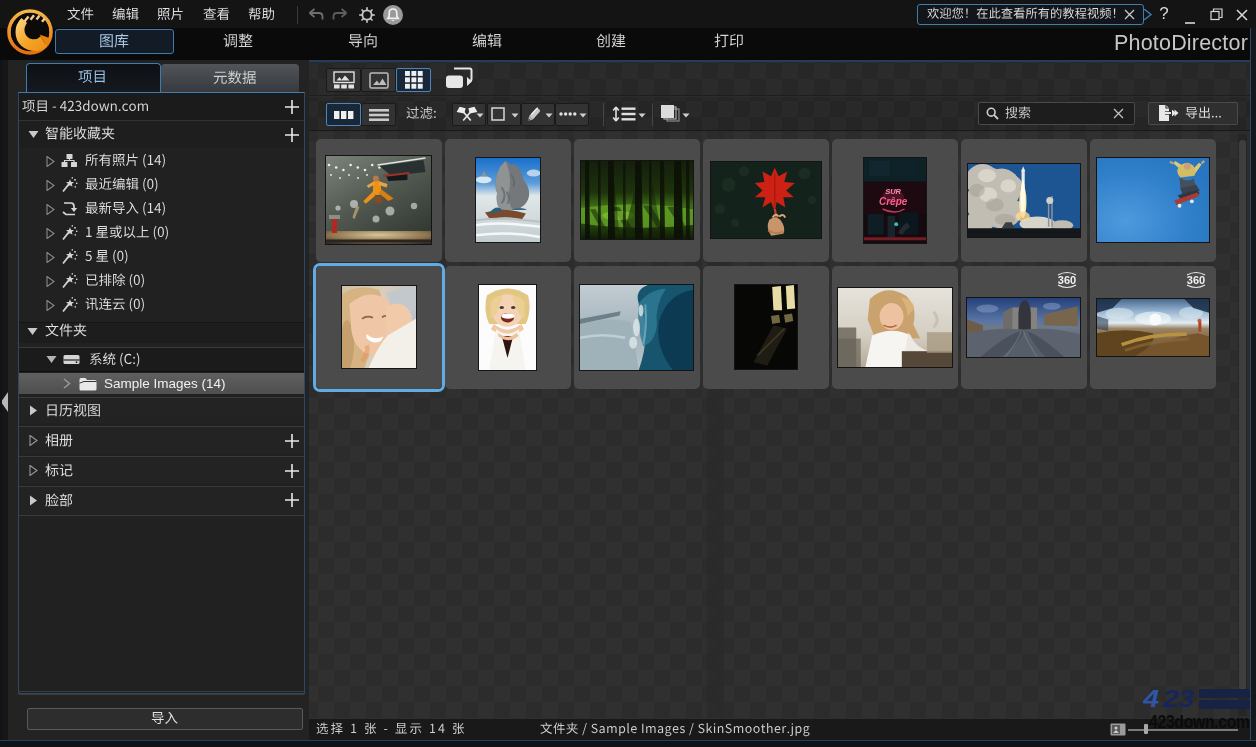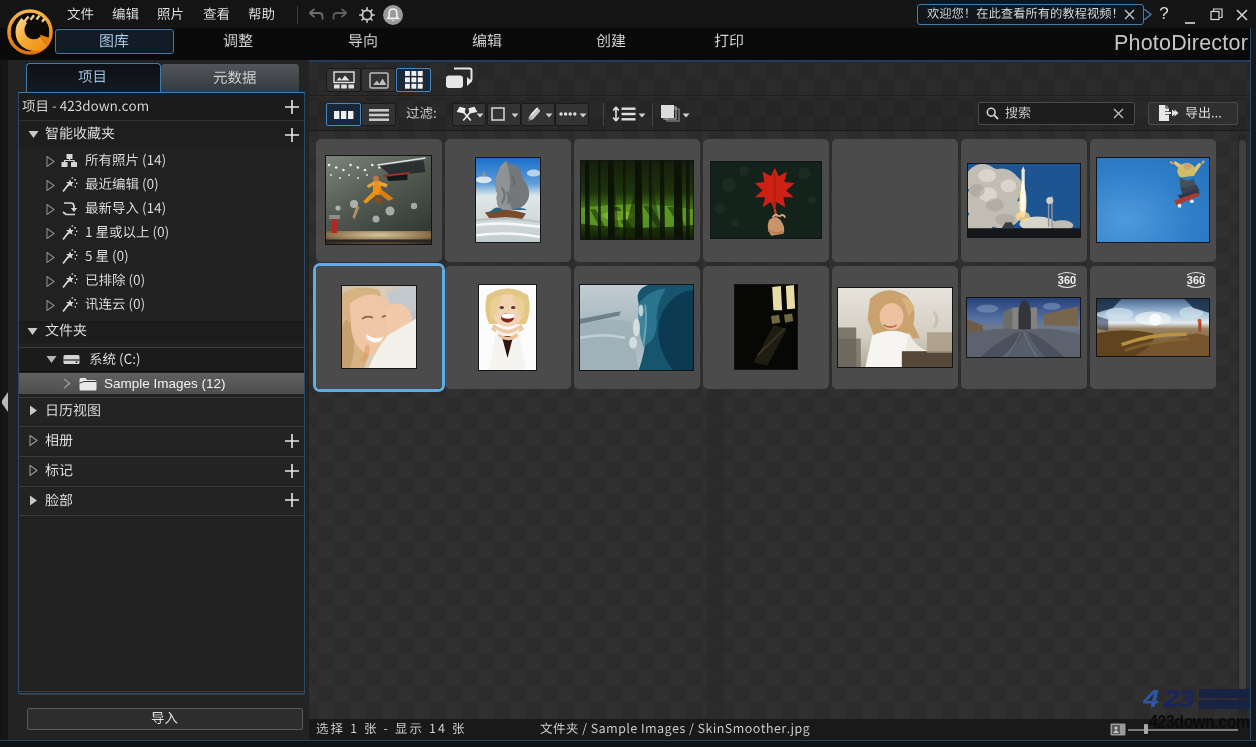--- a/index.html
+++ b/index.html
@@ -521,21 +521,21 @@
       <svg width="9" height="11" viewBox="0 0 9 11" style="display:block;">
         <path d="M2 1 L7.5 5.5 L2 10" fill="none" stroke="#999" stroke-width="1.5"></path>
       </svg>
     </div>
     <div style="position:absolute;left:79px;top:377px">
       <svg width="18" height="14" viewBox="0 0 18 14" style="display:block;">
         <path d="M0.5 2.5 Q0.5 1 2 1 H6.5 L8 3 H16 Q17.5 3 17.5 4.5 V12 Q17.5 13.5 16 13.5 H2 Q0.5 13.5 0.5 12Z" fill="#e8e8e8"></path>
         <path d="M0.5 6.2 L5 4.5 H17.5" stroke="#333" stroke-width="1" fill="none"></path>
       </svg>
     </div>
-    <div style="position:absolute;left:104px;top:374px;width:200px;height:19px;display:flex;align-items:center;font-family:'Liberation Sans',sans-serif;font-size:13.5px;color:#f0f0f0">Sample Images (12)</div>
+    <div style="position:absolute;left:104px;top:374px;width:200px;height:19px;display:flex;align-items:center;font-family:'Liberation Sans',sans-serif;font-size:13.5px;color:#f0f0f0">Sample Images (14)</div>
     <div style="position:absolute;left:19px;top:397px;width:285px;height:26px;background:#232323;border-top:1px solid #3a3a3a"></div>
     <div style="position:absolute;left:29px;top:405px">
       <svg width="9" height="11" viewBox="0 0 9 11" style="display:block;">
         <path d="M1 0.5 L8 5.5 L1 10.5Z" fill="#c9c9c9"></path>
       </svg>
     </div>
     <div style="position:absolute;left:45px;top:403px">
       <svg width="56" height="15" viewBox="0 0 56 15" style="display:block;overflow:visible">
         <g fill="#e2e2e2" transform="translate(0,12.3) scale(0.014000,-0.014000)">
           <path transform="translate(0,0)" d="M253 352H752V71H253ZM253 426V697H752V426ZM176 772V-69H253V-4H752V-64H832V772Z"></path>
@@ -960,20 +960,39 @@
 <path d="M0 -26 L4 -17 L13 -22 L10 -11 L21 -10 L12 -2 L20 5 L9 5 L11 16 L2 10 L0 20 L-4 10 L-13 16 L-10 5 L-21 5 L-13 -2 L-21 -10 L-11 -11 L-13 -22 L-4 -17Z" fill="#cc2114"></path>
 <path d="M0 -20 L0 14" stroke="#a81c10" stroke-width="1.5"></path>
 </g>
 <path d="M63.8 47.12 l2 10" stroke="#b8452a" stroke-width="2.2"></path>
 <path d="M58.300000000000004 57.76 q6 -5 11 0 q6 8 3 14 l-12 2 q-6 -8 -2 -16Z" fill="#c8946a"></path>
 <path d="M61.60000000000001 55.48 q3 -5 6 -1 M68.2 54.72 q4 -4 6 1" stroke="#d8a87c" stroke-width="2" fill="none"></path>
 <path d="M57.2 68.4 q8 5 15 1" stroke="#b87c50" stroke-width="2" fill="none"></path>
       </svg>
     </div>
     <div style="position:absolute;left:832px;top:139px;width:126px;height:123px;background:#4b4b4b;border-radius:5px"></div>
+    <div style="position:absolute;left:864px;top:158px;width:62px;height:85px;outline:1px solid #141414;overflow:hidden">
+      <svg width="62" height="85" viewBox="0 0 62 85" style="display:block;">
+        <rect width="62" height="85" fill="#150a0e"></rect>
+<rect x="0" y="0" width="62" height="23.8" fill="#0e2226"></rect>
+<rect x="4.96" y="2.55" width="21.080000000000002" height="15.299999999999999" fill="#11262e"></rect>
+<rect x="32.24" y="1.7" width="21.080000000000002" height="17.0" fill="#0f2129"></rect>
+<rect x="0" y="23.8" width="62" height="32.3" fill="#1d0910"></rect>
+<ellipse cx="29.139999999999997" cy="39.1" rx="11" ry="8" fill="#e83c6e" opacity="0.22"></ellipse>
+<text x="29.139999999999997" y="35.699999999999996" text-anchor="middle" font-size="7.5" font-style="italic" font-family="Liberation Sans" font-weight="bold" fill="#ff8caa">SUR</text>
+<text x="29.139999999999997" y="46.75000000000001" text-anchor="middle" font-size="10" font-style="italic" font-family="Liberation Sans" font-weight="bold" fill="#ff5c8c">Crêpe</text>
+<path d="M18.599999999999998 51.0 q12 6 22 0" stroke="#e84878" stroke-width="1.4" fill="none" opacity="0.8"></path>
+<rect x="3.7199999999999998" y="56.1" width="16.12" height="20.4" fill="#0f1d24"></rect>
+<rect x="23.56" y="57.800000000000004" width="7.4399999999999995" height="22.1" fill="#18242b"></rect>
+<rect x="34.720000000000006" y="54.4" width="19.84" height="22.1" fill="#0c161d"></rect>
+<circle cx="32.24" cy="66.3" r="2" fill="#3ae8e0" opacity="0.8"></circle>
+<path d="M0 80.75 H62" stroke="#741c24" stroke-width="3"></path>
+<path d="M34.1 74.8 q4 -8 9 -10 l3 4 q-5 3 -8 8Z" fill="#222a30"></path>
+      </svg>
+    </div>
     <div style="position:absolute;left:961px;top:139px;width:126px;height:123px;background:#4b4b4b;border-radius:5px"></div>
     <div style="position:absolute;left:968px;top:164px;width:112px;height:73px;outline:1px solid #141414;overflow:hidden">
       <svg width="112" height="73" viewBox="0 0 112 73" style="display:block;">
         <rect width="112" height="73" fill="#1d5593"></rect>
 <g fill="#c2bdb3">
 <ellipse cx="14.56" cy="16.06" rx="16.8" ry="16.06"></ellipse>
 <ellipse cx="33.6" cy="24.82" rx="19.040000000000003" ry="20.44"></ellipse>
 <ellipse cx="13.44" cy="37.96" rx="15.680000000000001" ry="18.98"></ellipse>
 <ellipse cx="33.6" cy="48.18" rx="20.16" ry="16.06"></ellipse>
 <ellipse cx="11.200000000000001" cy="58.400000000000006" rx="14.56" ry="10.95"></ellipse>

